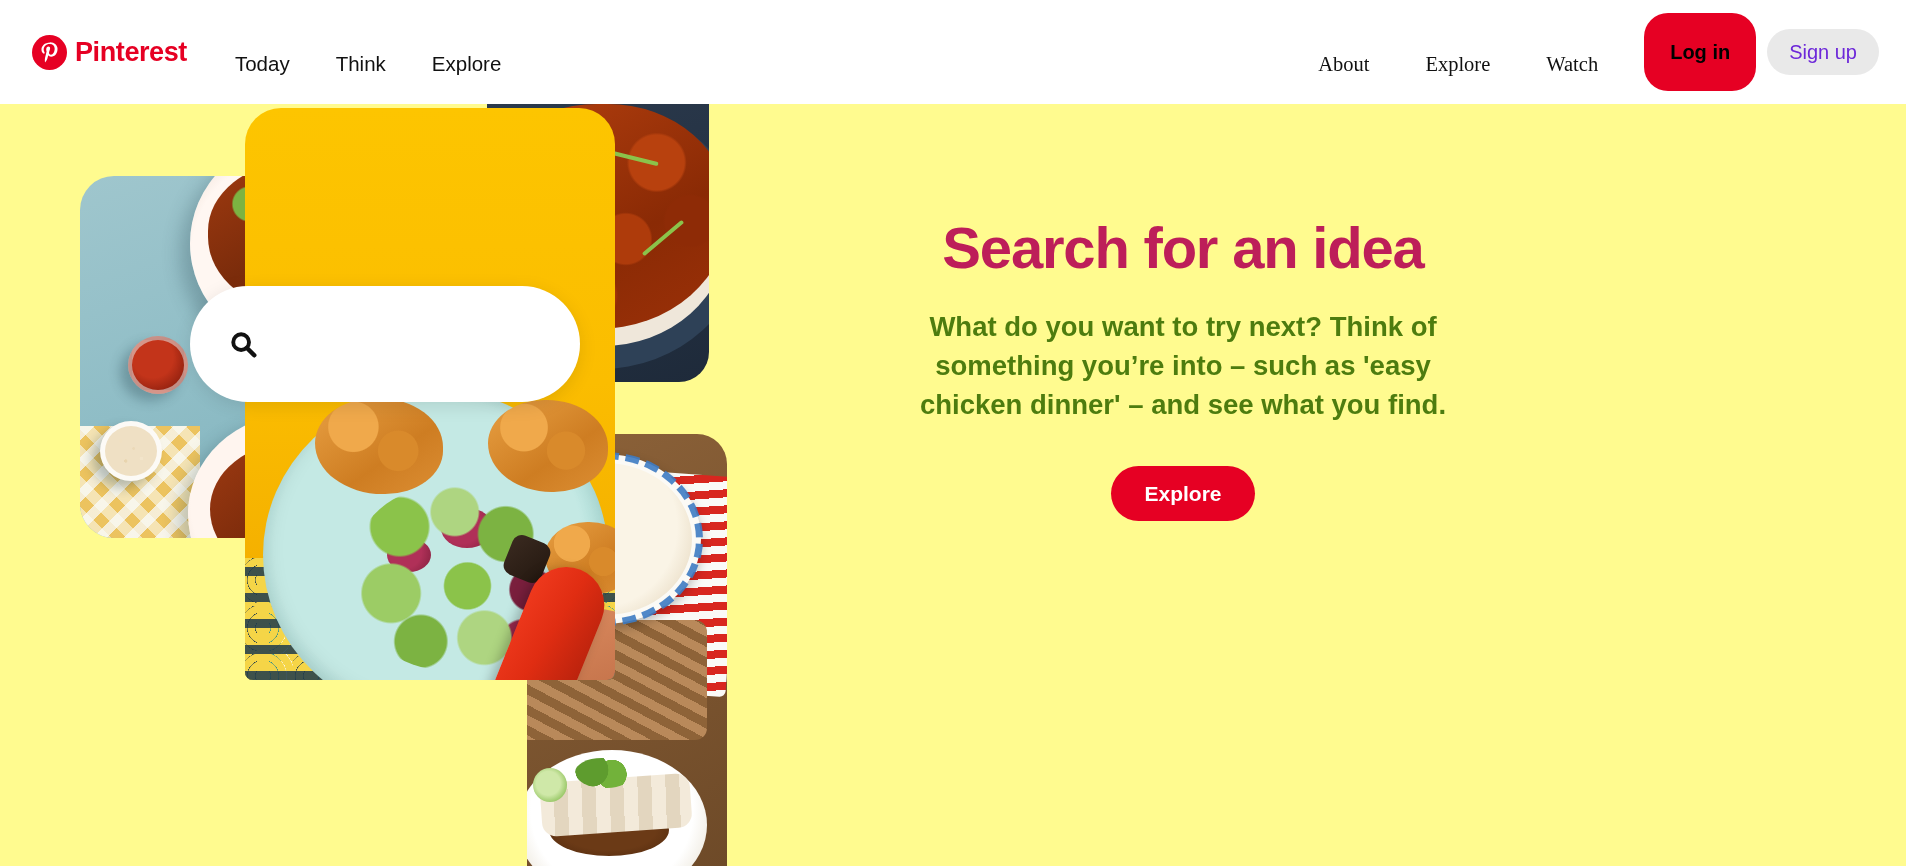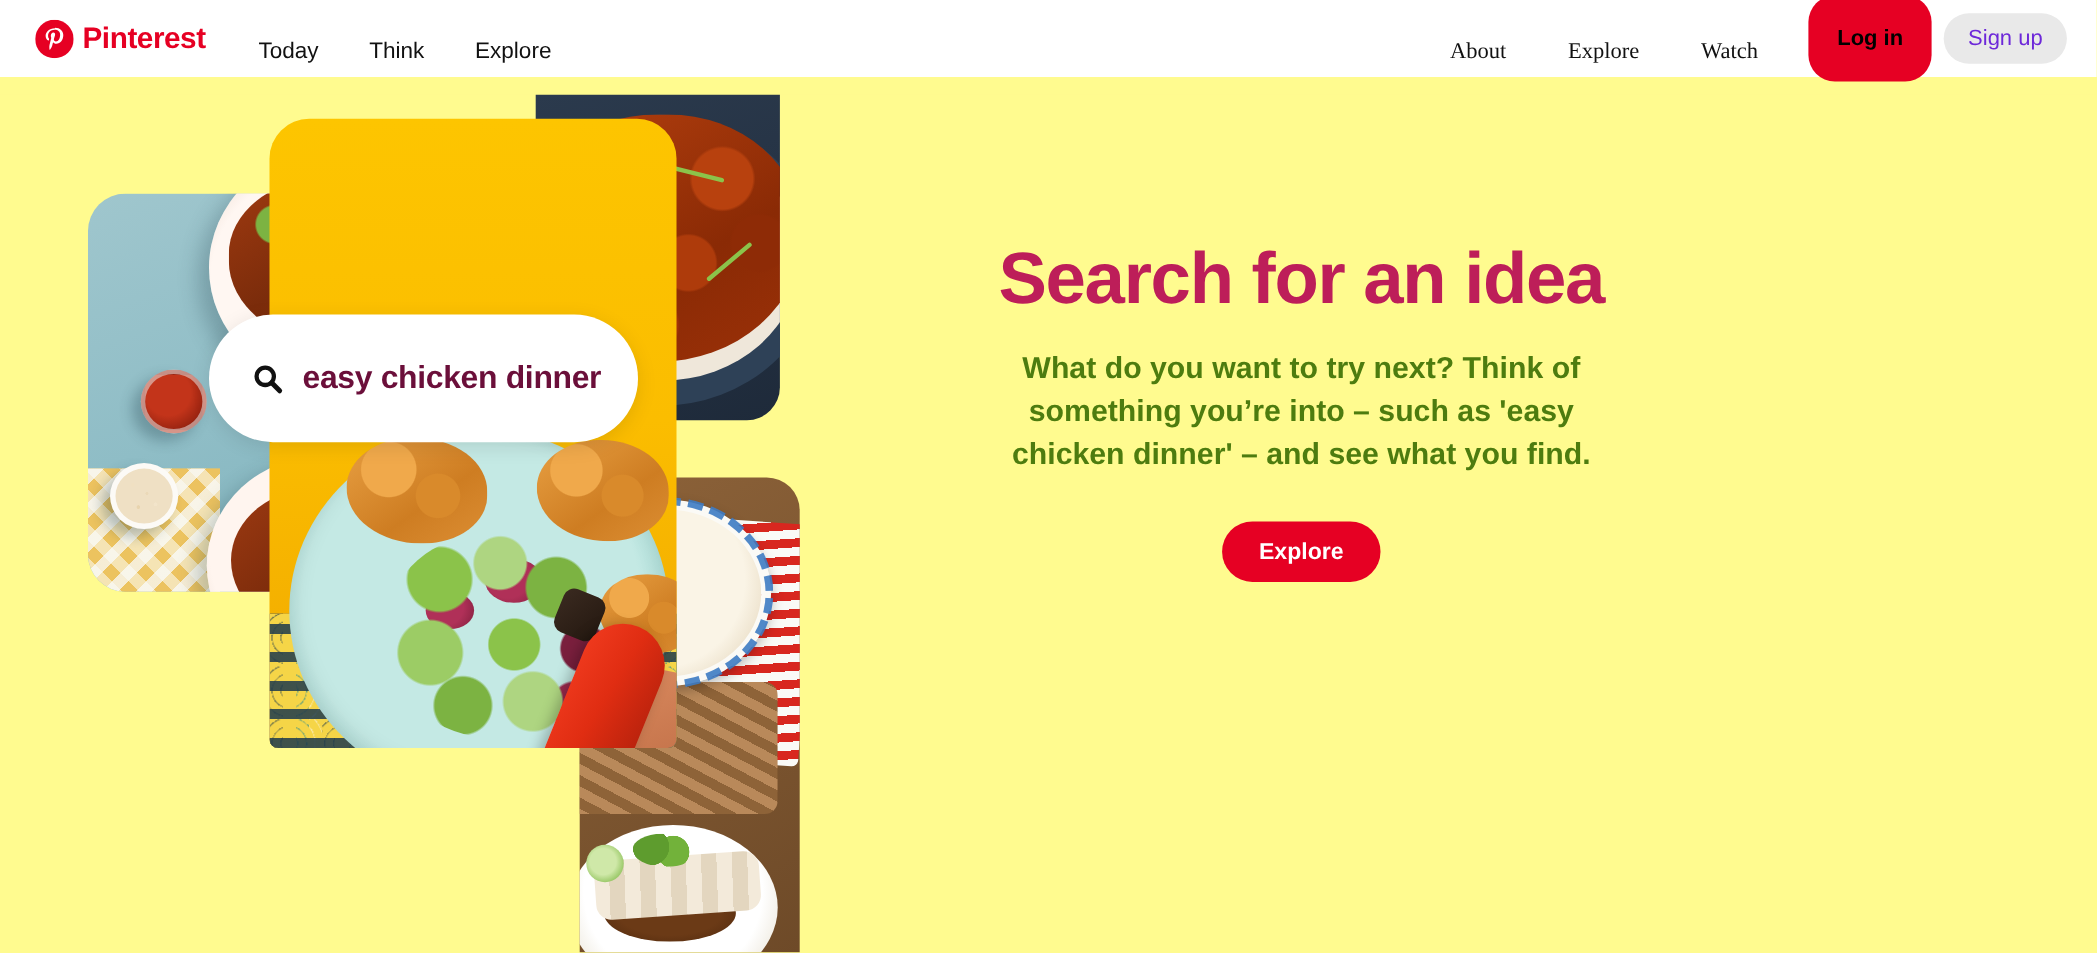--- a/index.html
+++ b/index.html
@@ -14,21 +14,21 @@
   body {
     font-family: "Liberation Sans", sans-serif;
     background: #FFFB8F;
   }
 
   
   .header {
     position: absolute;
     top: 0; left: 0;
     width: 1906px;
-    height: 70px;
+    height: 104px;
     background: #ffffff;
     display: flex;
     align-items: center;
     z-index: 50;
   }
 
   .logo-wrap {
     display: flex;
     align-items: center;
     margin-left: 32px;
@@ -488,21 +488,21 @@
     width: 646px;
     height: 780px;
     display: flex;
     flex-direction: column;
     align-items: center;
     justify-content: flex-start;
     padding-top: 132px;
     text-align: center;
   }
   .hero-title {
-    font-size: 66px;
+    font-size: 58px;
     font-weight: 700;
     color: #BD1E59;
     letter-spacing: -1.2px;
     line-height: 1.05;
     white-space: nowrap;
   }
   .hero-sub {
     margin-top: 28px;
     font-size: 27.5px;
     font-weight: 700;
@@ -604,21 +604,20 @@
       <div class="cc-bottle"></div>
     </div>
 
     <div class="search-pill">
       <span class="search-icon">
         <svg viewBox="0 0 24 24" width="30" height="30" aria-hidden="true">
           <circle cx="10.5" cy="10.5" r="6.3" fill="none" stroke="#111111" stroke-width="3.1"></circle>
           <line x1="15.2" y1="15.2" x2="21" y2="21" stroke="#111111" stroke-width="3.6" stroke-linecap="round"></line>
         </svg>
       </span>
-      <span class="search-text" title="Search">easy chicken dinner</span>
     </div>
 
   </div>
 
   <div class="hero-copy">
     <h1 class="hero-title">Search for an idea</h1>
     <p class="hero-sub">What do you want to try next? Think of something you’re into – such as 'easy chicken dinner' – and see what you find.</p>
     <button class="btn-explore">Explore</button>
   </div>
 

